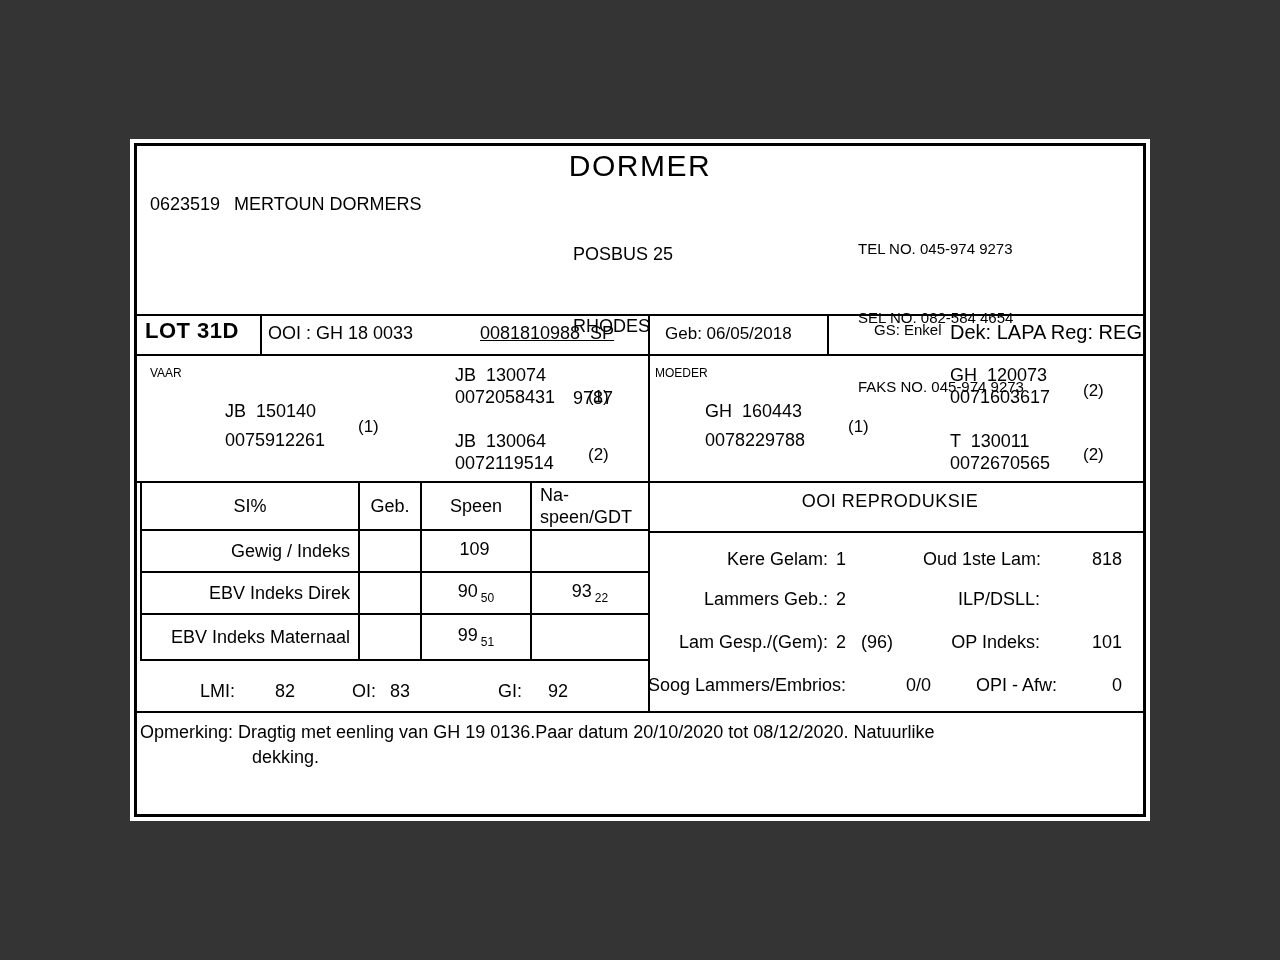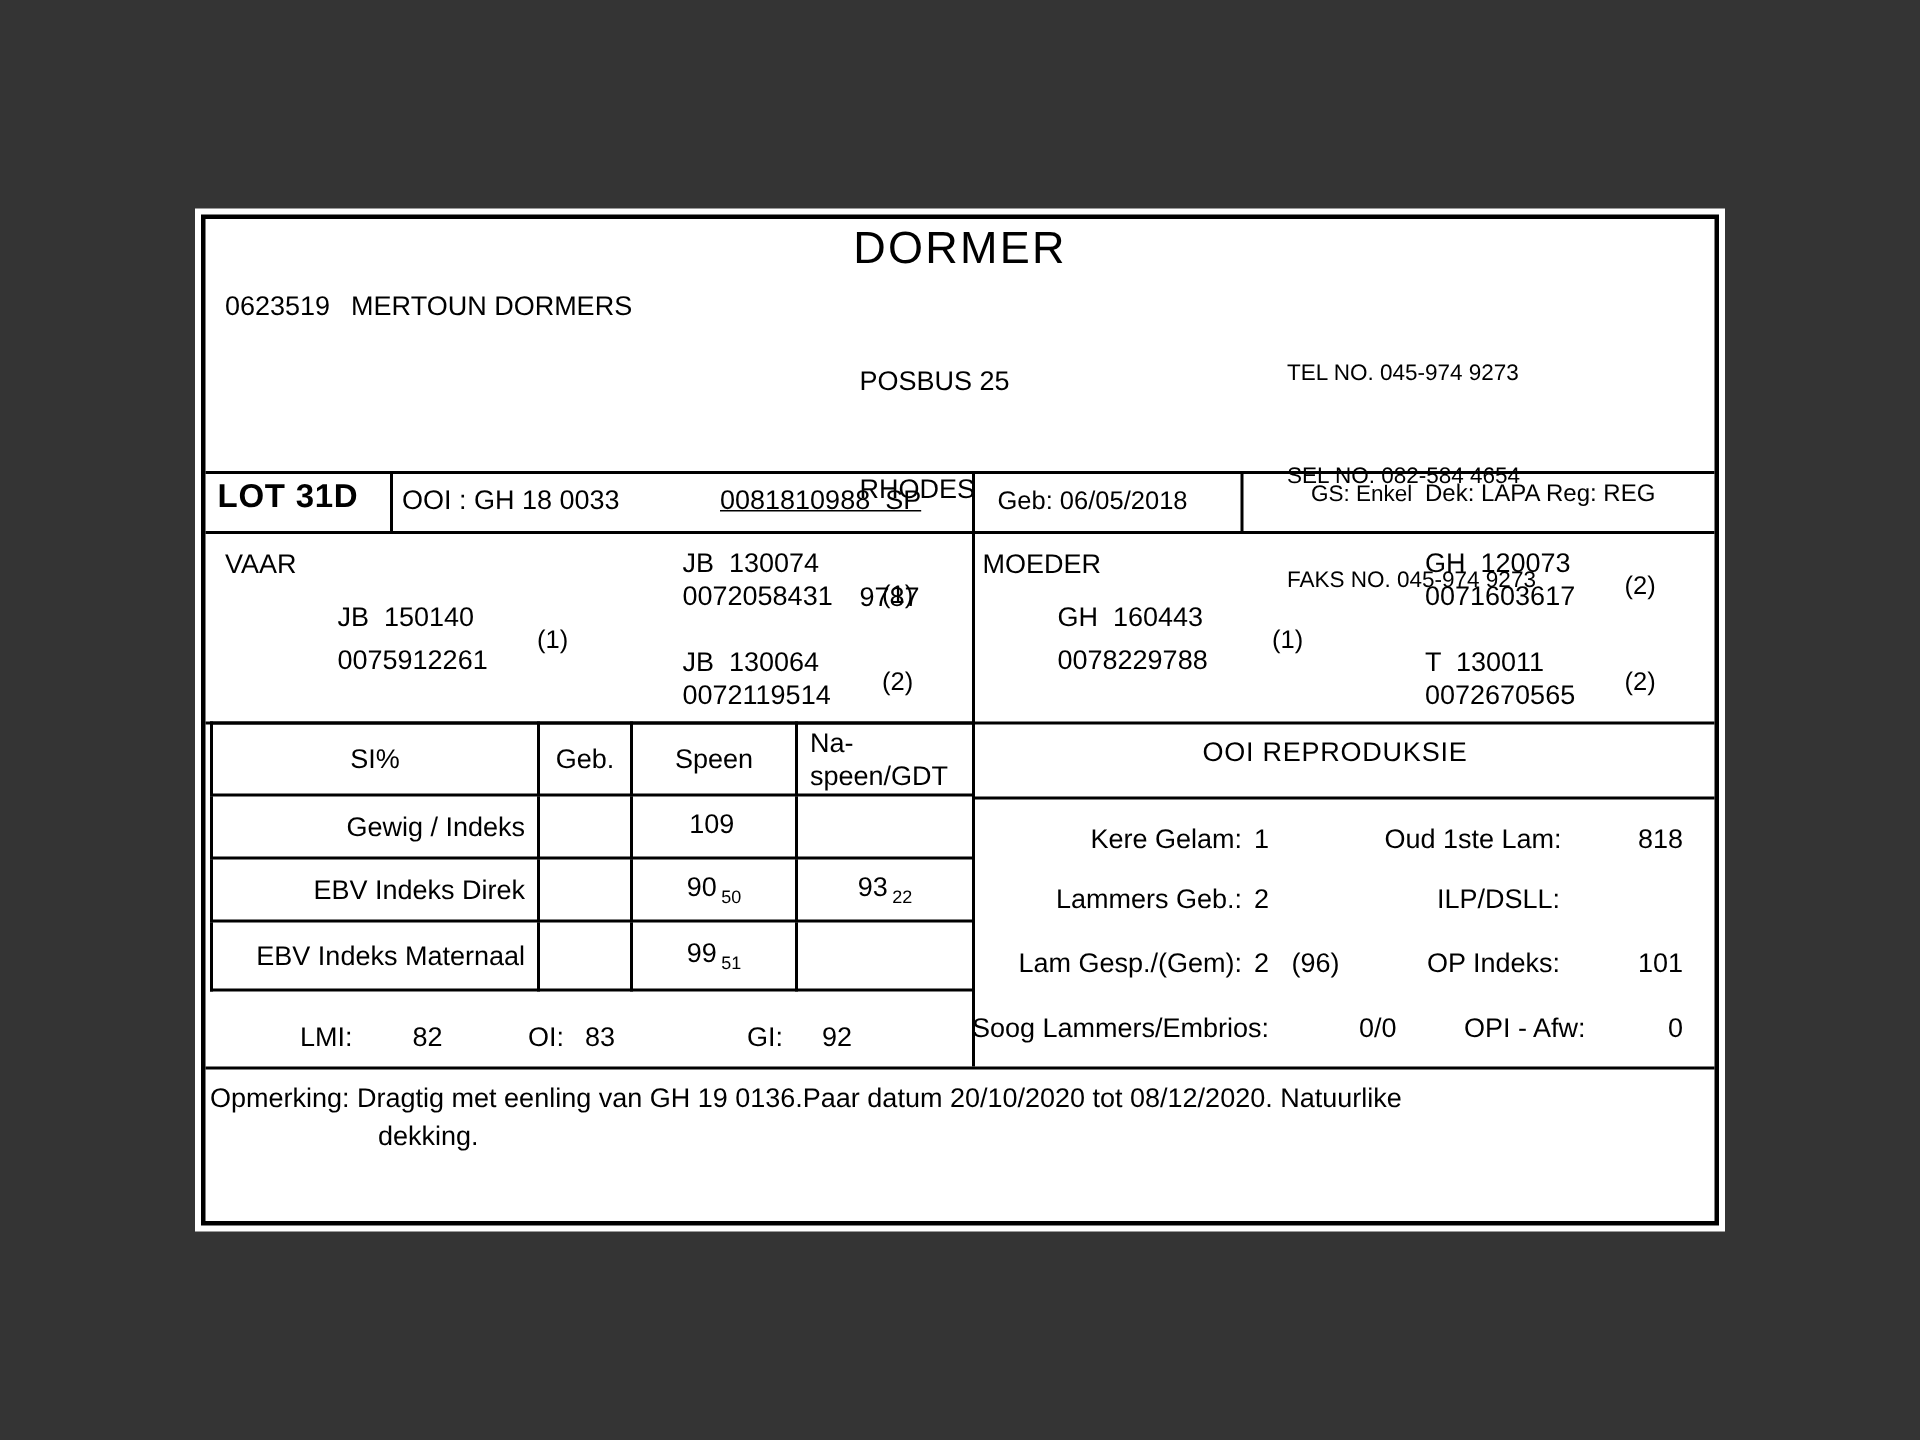--- a/index.html
+++ b/index.html
@@ -31,24 +31,24 @@
   .breeder{top:55px;left:20px;font-size:18px;display:inline-flex;gap:14px;}
   .addr{top:55px;left:443px;font-size:18px;line-height:24px;white-space:pre;}
   .contacts{top:52px;left:728px;font-size:15px;line-height:23px;white-space:pre;}
 
   
   .lot-label{top:179px;left:15px;font-size:22px;font-weight:bold;letter-spacing:0.5px;}
   .ewe-id{top:184px;left:138px;font-size:18px;}
   .ewe-reg{top:184px;left:350px;font-size:18px;text-decoration:underline;}
   .birth{top:185px;left:535px;font-size:17px;}
   .gs{top:182px;left:700px;font-size:15px;padding-left:44px;}
-  .dek{top:182px;left:820px;font-size:16px;}
-
-  
-  .ped-label{font-size:18px;}
+  .dek{top:182px;left:820px;font-size:20px;}
+
+  
+  .ped-label{font-size:12px;}
   .ped-name{font-size:18px;}
   .ped-reg{font-size:18px;}
   .ped-note{font-size:17px;}
 
   
   table.si{
     position:absolute;left:10px;top:342px;
     border-collapse:collapse;table-layout:fixed;width:508px;
   }
   table.si td{

